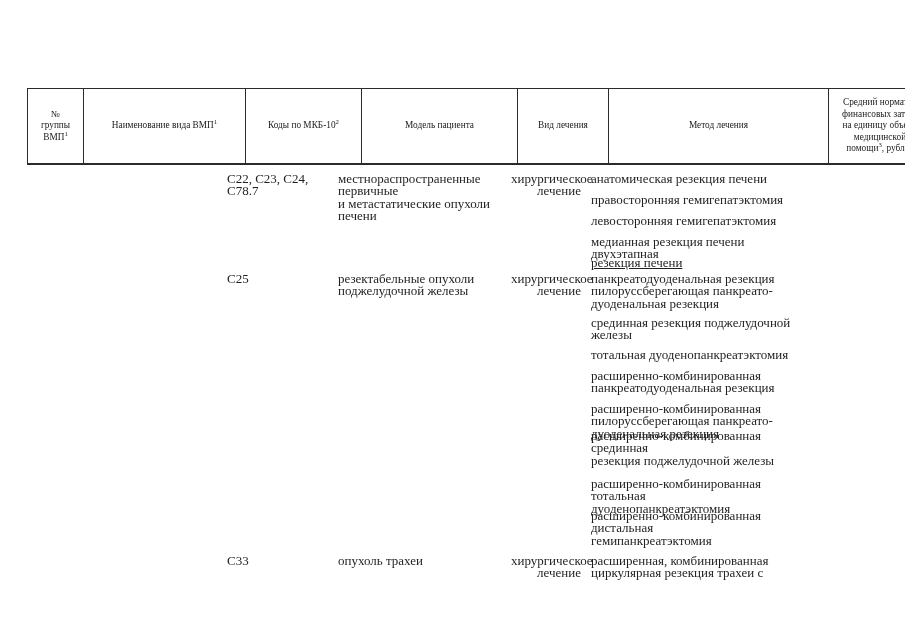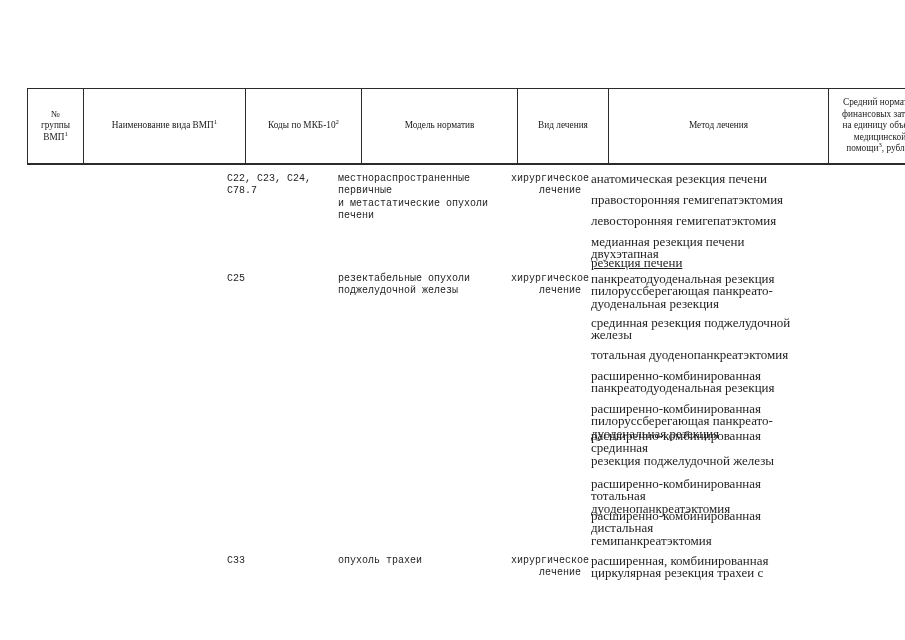--- a/index.html
+++ b/index.html
@@ -66,25 +66,24 @@
   .body-area {
     position: absolute;
     left: 0;
     top: 165px;
     width: 905px;
     height: 475px;
   }
 
   .cell {
     position: absolute;
-    font-size: 10px;
+    font-size: 13px;
     line-height: 12.4px;
     color: #1f1f1f;
     white-space: pre-line;
-    font-family: Liberation Mono, monospace;
   }
 
   .col-codes  { left: 227px; width: 105px; text-align: left; }
   .col-model  { left: 338px; width: 168px; text-align: left; }
   .col-type   { left: 511px; width: 70px; text-align: right; }
 
   .method-item {
     position: absolute;
     left: 591px;
     width: 218px;
@@ -112,21 +111,21 @@
 
       <td class="c-name">
         <span>Наименование вида ВМП</span><sup>1</sup>
       </td>
 
       <td class="c-codes">
         <span>Коды по МКБ-10</span><sup>2</sup>
       </td>
 
       <td class="c-model">
-        <span>Модель норматив</span>
+        <span>Модель пациента</span>
       </td>
 
       <td class="c-type">
         <span>Вид лечения</span>
       </td>
 
       <td class="c-method">
         <span>Метод лечения</span>
       </td>
 

